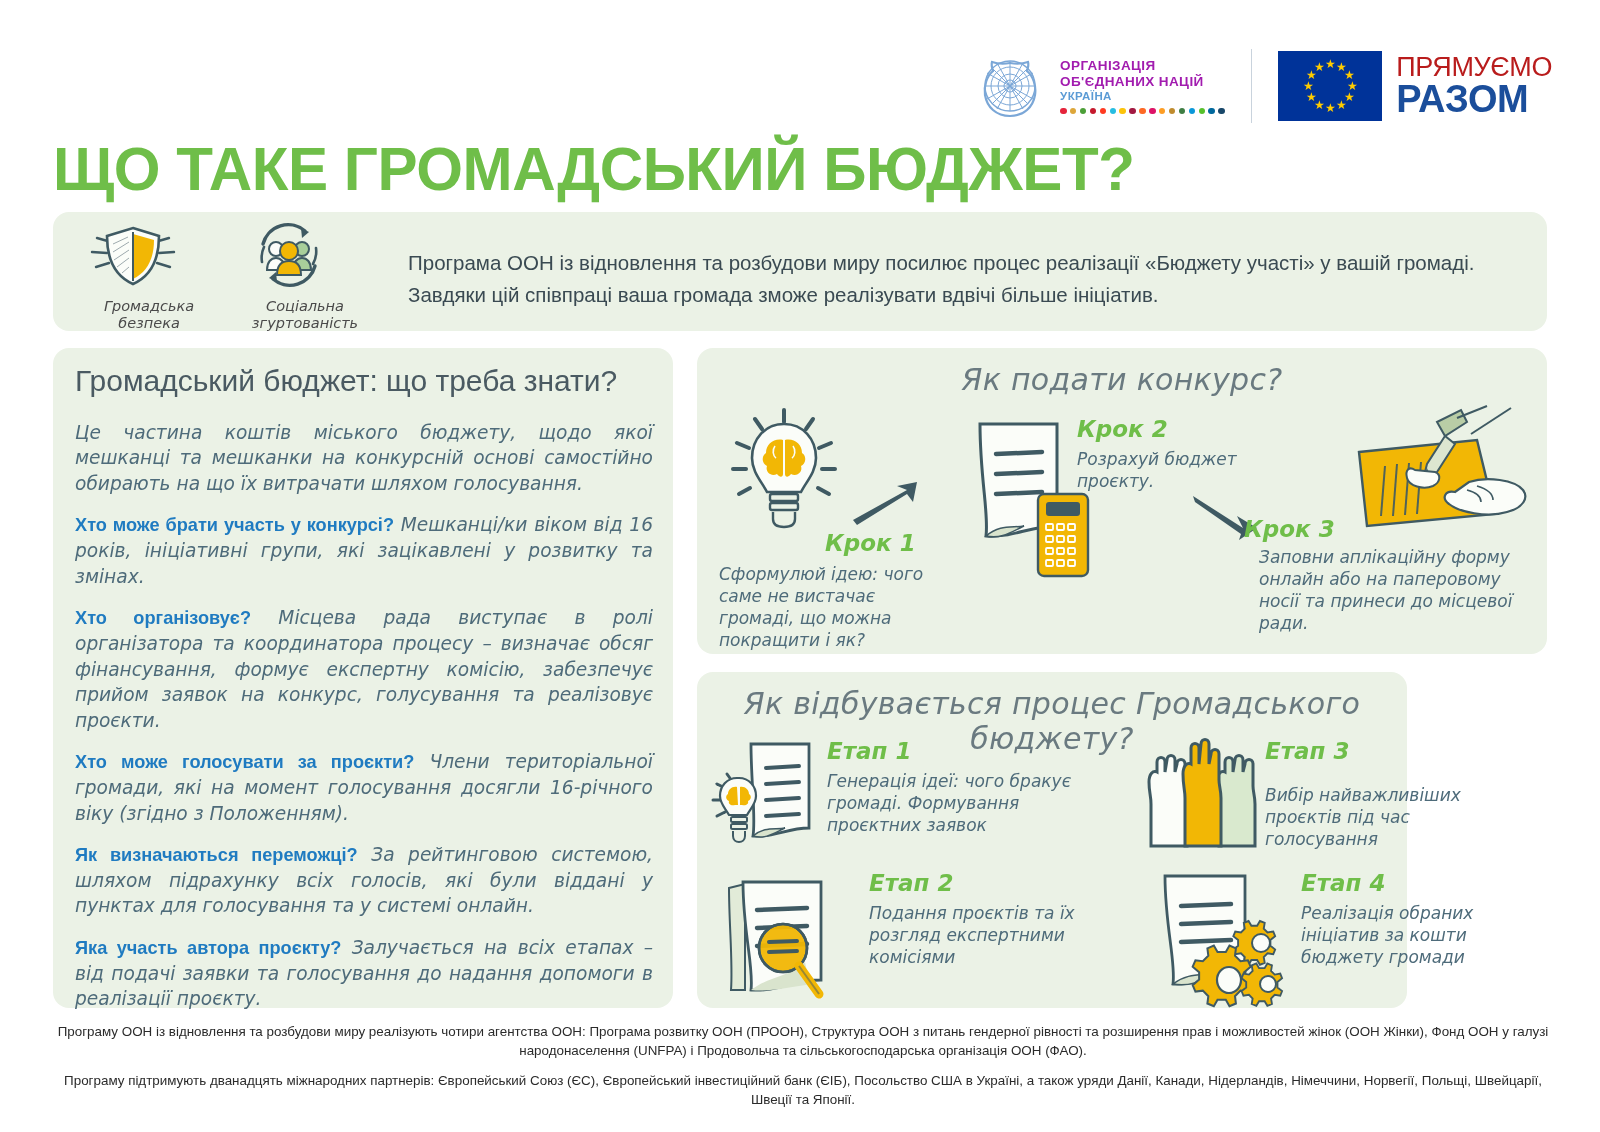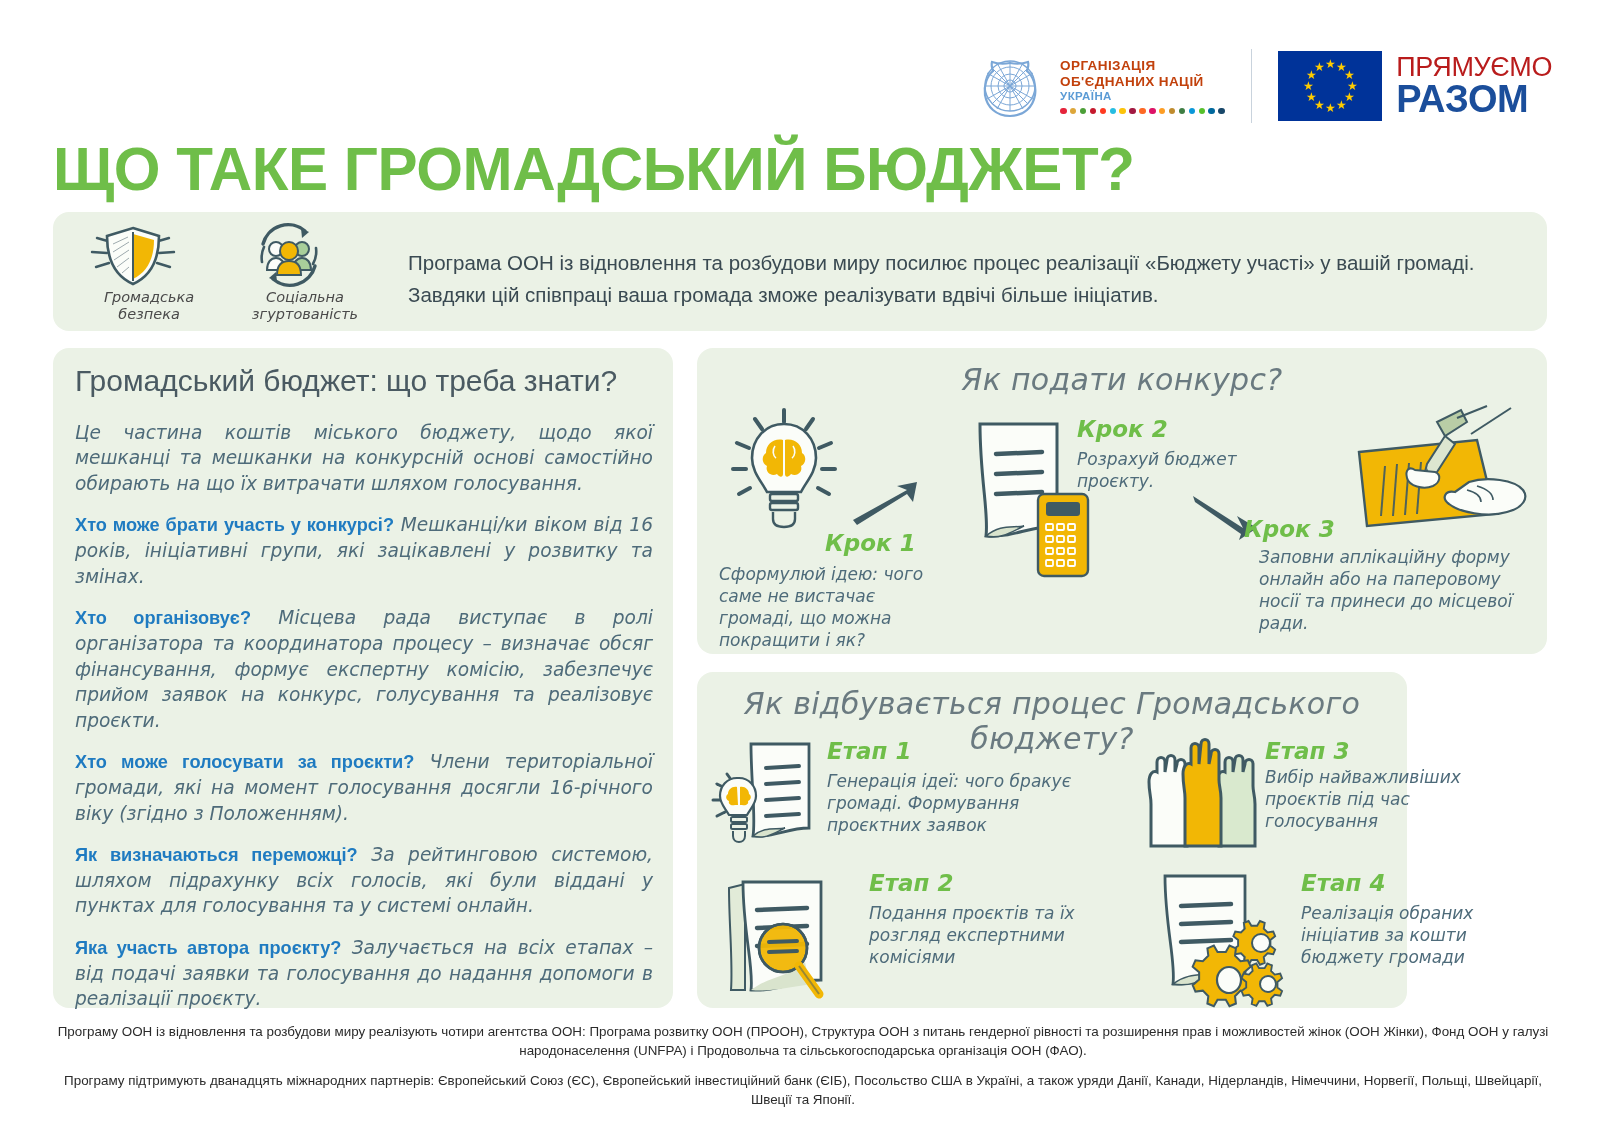--- a/index.html
+++ b/index.html
@@ -13,21 +13,21 @@
 
   
   .header-logos {
     position: absolute; top: 44px; right: 48px;
     display: flex; align-items: center; gap: 26px; height: 84px;
   }
   .un-logo { display: flex; align-items: center; gap: 14px; }
   .un-emblem { width: 72px; height: 72px; position: relative; }
   .un-text { display: flex; flex-direction: column; gap: 1px; }
   .un-l1, .un-l2 {
-    font-size: 13.5px; font-weight: bold; color: #c2410c; letter-spacing: .4px;
+    font-size: 13.5px; font-weight: bold; color: #a21caf; letter-spacing: .4px;
   }
   .un-l3 { font-size: 11.5px; font-weight: bold; color: #5B9BD5; letter-spacing: .4px; }
   .un-dots { display: flex; gap: 3.4px; margin-top: 5px; }
   .un-dots i { width: 6.5px; height: 6.5px; border-radius: 50%; display: block; }
   .divider-v { width: 1.5px; height: 74px; background: #c9d3dd; }
   .eu-logo { display: flex; align-items: center; gap: 14px; }
   .eu-flag {
     width: 104px; height: 70px; background: #003399; position: relative;
   }
   .eu-star {
@@ -46,21 +46,21 @@
     transform: scaleX(0.97); transform-origin: left center;
   }
 
   
   .panel { background: #EBF2E6; border-radius: 16px; position: absolute; }
 
   .intro-panel { left: 53px; top: 212px; width: 1494px; height: 119px; }
   .intro-icons { position: absolute; left: 30px; top: 10px; display: flex; gap: 24px; }
   .icon-block { width: 132px; text-align: center; }
   .icon-caption {
-    margin-top: 1px; font-size: 14.5px; color: #4a4a4a; line-height: 1.15;
+    margin-top: 10px; font-size: 14.5px; color: #4a4a4a; line-height: 1.15;
     font-family: "DejaVu Sans", sans-serif; font-style: italic;
   }
   .intro-text {
     position: absolute; left: 355px; top: 35px; right: 26px;
     font-size: 20.5px; color: #3A4A52; line-height: 1.55;
   }
 
   .left-panel { left: 53px; top: 348px; width: 620px; height: 660px; }
   .left-title {
     position: absolute; left: 22px; top: 16px;
@@ -381,21 +381,21 @@
     </svg>
     <div style="position:absolute;left:130px;top:66px" class="step-label">Етап 1</div>
     <div style="position:absolute;left:130px;top:98px;width:270px" class="step-text">Генерація ідеї: чого бракує громаді. Формування проєктних заявок</div>
 
     <svg style="position:absolute;left:438px;top:62px" width="128" height="116" viewBox="0 0 128 116">
       <path d="M14 48 C14 40 18 36 22 38 L22 28 C22 22 30 22 30 28 L30 38 L32 26 C32 20 40 20 40 26 L40 38 L42 30 C42 24 50 24 50 30 L50 52 C50 58 52 62 52 70 L52 112 L16 112 L16 70 C16 62 14 58 14 48 Z" fill="#fbfdf9" stroke="#3F5A63" stroke-width="3"></path>
       <path d="M82 48 C82 40 86 36 90 38 L90 28 C90 22 98 22 98 28 L98 38 L100 26 C100 20 108 20 108 26 L108 38 L110 30 C110 24 118 24 118 30 L118 52 C118 58 120 62 120 70 L120 112 L84 112 L84 70 C84 62 82 58 82 48 Z" fill="#D9E9CE" stroke="#3F5A63" stroke-width="3"></path>
       <path d="M48 40 C48 32 52 28 56 30 L56 14 C56 8 64 8 64 14 L64 30 L66 10 C66 4 74 4 74 10 L74 30 L76 20 C76 14 84 14 84 20 L84 46 C84 52 86 56 86 64 L86 112 L50 112 L50 64 C50 56 48 52 48 40 Z" fill="#F2B705" stroke="#3F5A63" stroke-width="3"></path>
     </svg>
     <div style="position:absolute;left:568px;top:66px" class="step-label">Етап 3</div>
-    <div style="position:absolute;left:568px;top:94px;width:250px" class="step-text">Вибір найважливіших проєктів під час голосування</div>
+    <div style="position:absolute;left:568px;top:112px;width:250px" class="step-text">Вибір найважливіших проєктів під час голосування</div>
 
     <svg style="position:absolute;left:28px;top:200px" width="130" height="130" viewBox="0 0 130 130">
       <path d="M4 16 L20 12 L20 118 L6 118 C8 92 4 52 4 16 Z" fill="#E2EBD8" stroke="#3F5A63" stroke-width="2"></path>
       <path d="M18 10 L96 10 L96 108 C70 108 52 120 26 118 C29 96 18 60 18 10 Z" fill="#fbfdf9" stroke="#3F5A63" stroke-width="2.8"></path>
       <path d="M26 118 C44 104 62 106 80 90 C82 100 84 108 86 112 C62 116 42 120 26 118 Z" fill="#D9E4CD"></path>
       <g stroke="#3F5A63" stroke-width="4.5" stroke-linecap="round">
         <line x1="32" y1="38" x2="82" y2="36"></line>
         <line x1="32" y1="56" x2="82" y2="54"></line>
         <line x1="32" y1="74" x2="82" y2="72"></line>
       </g>

